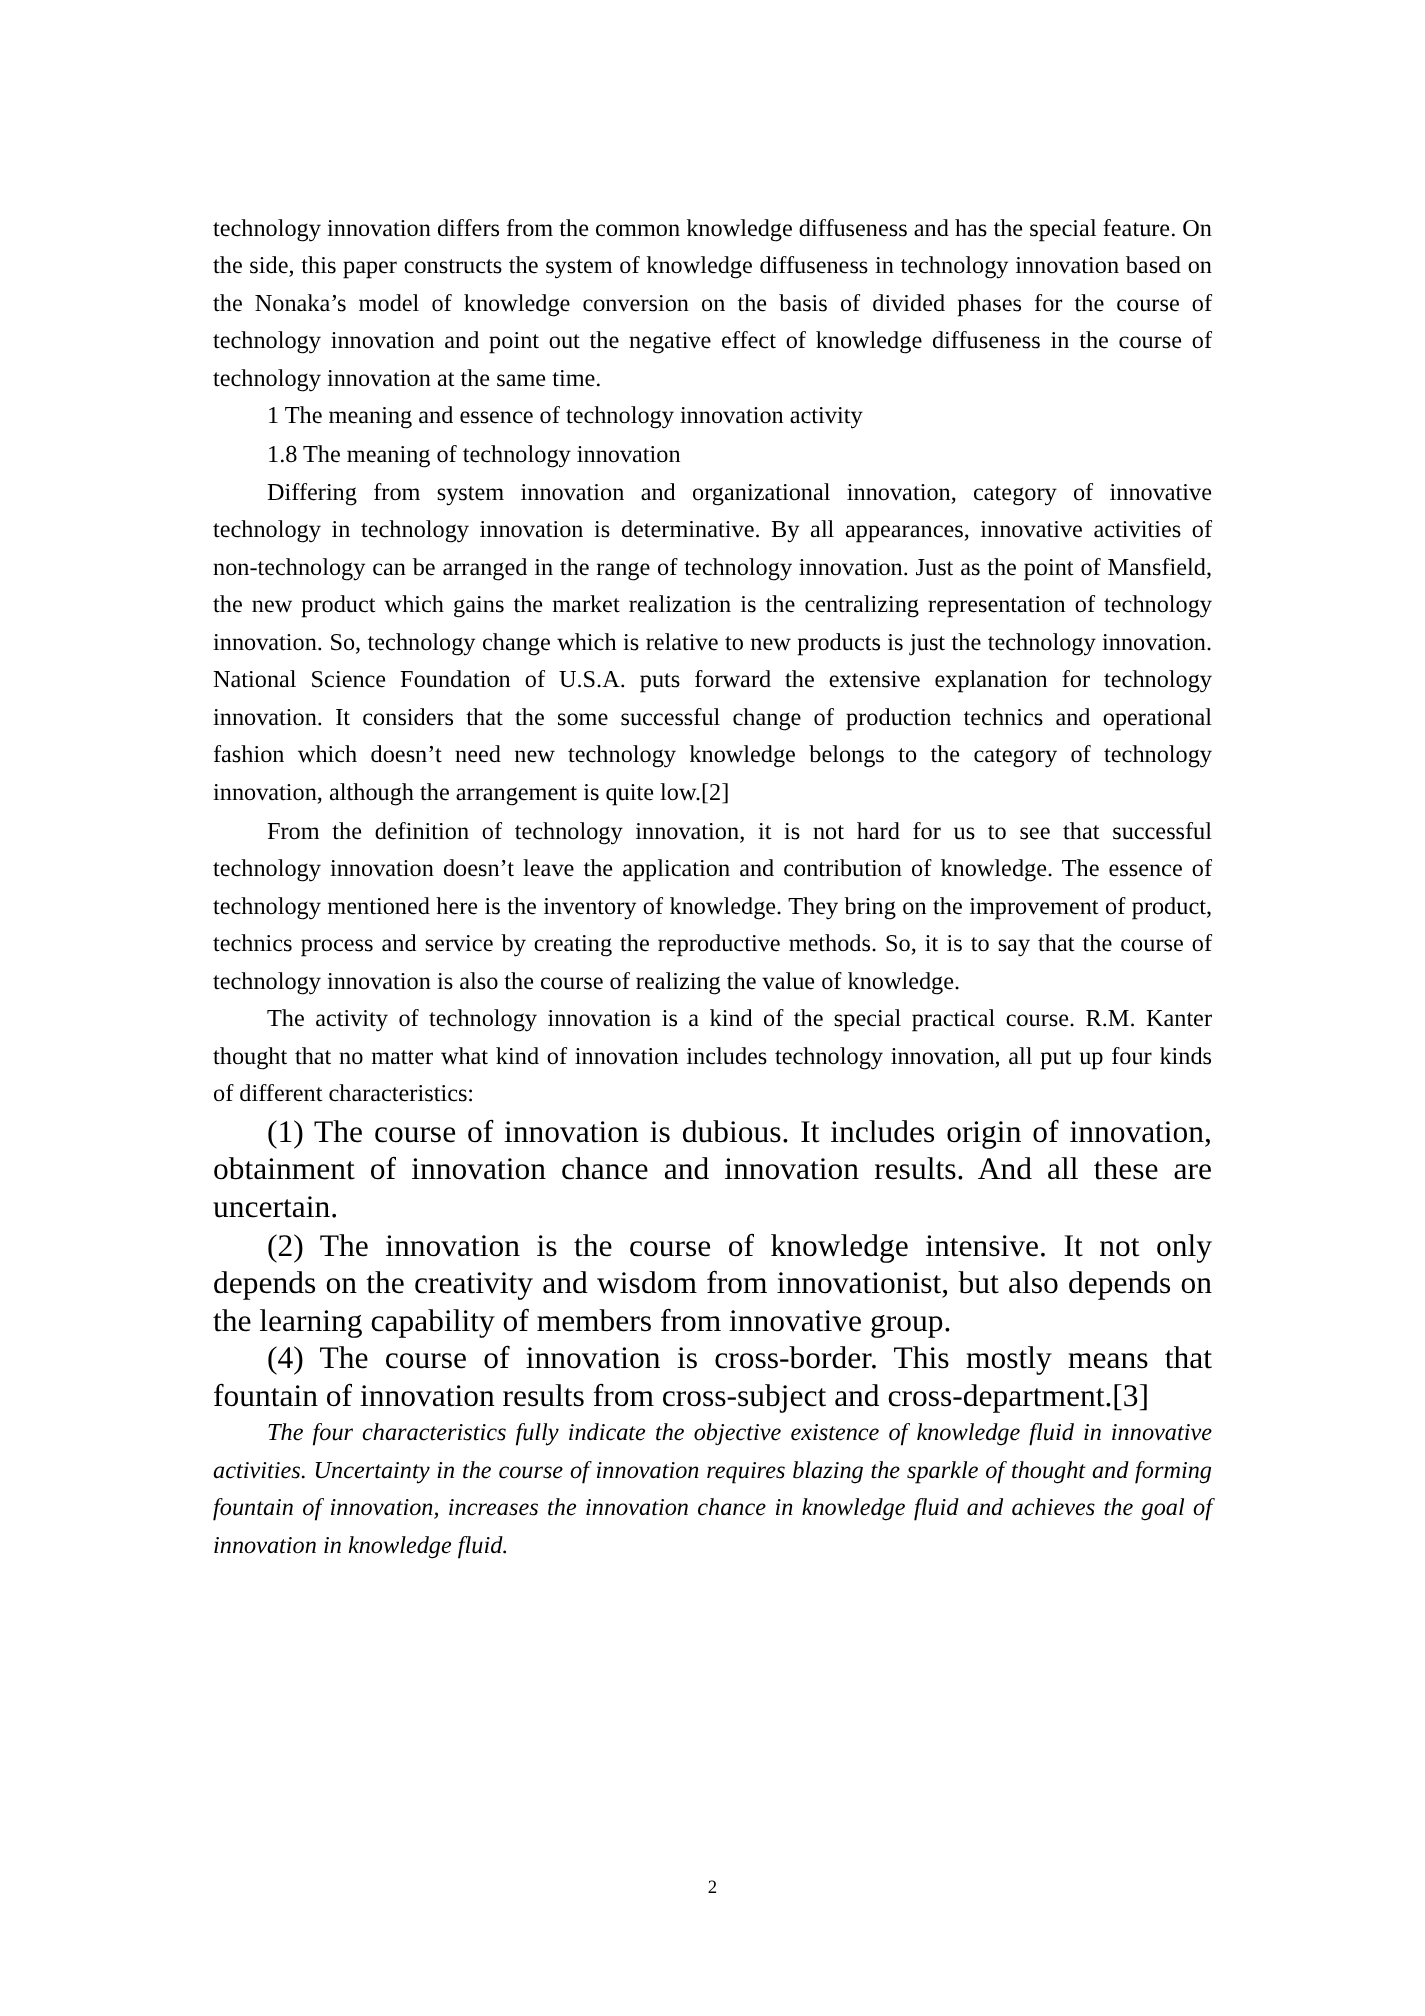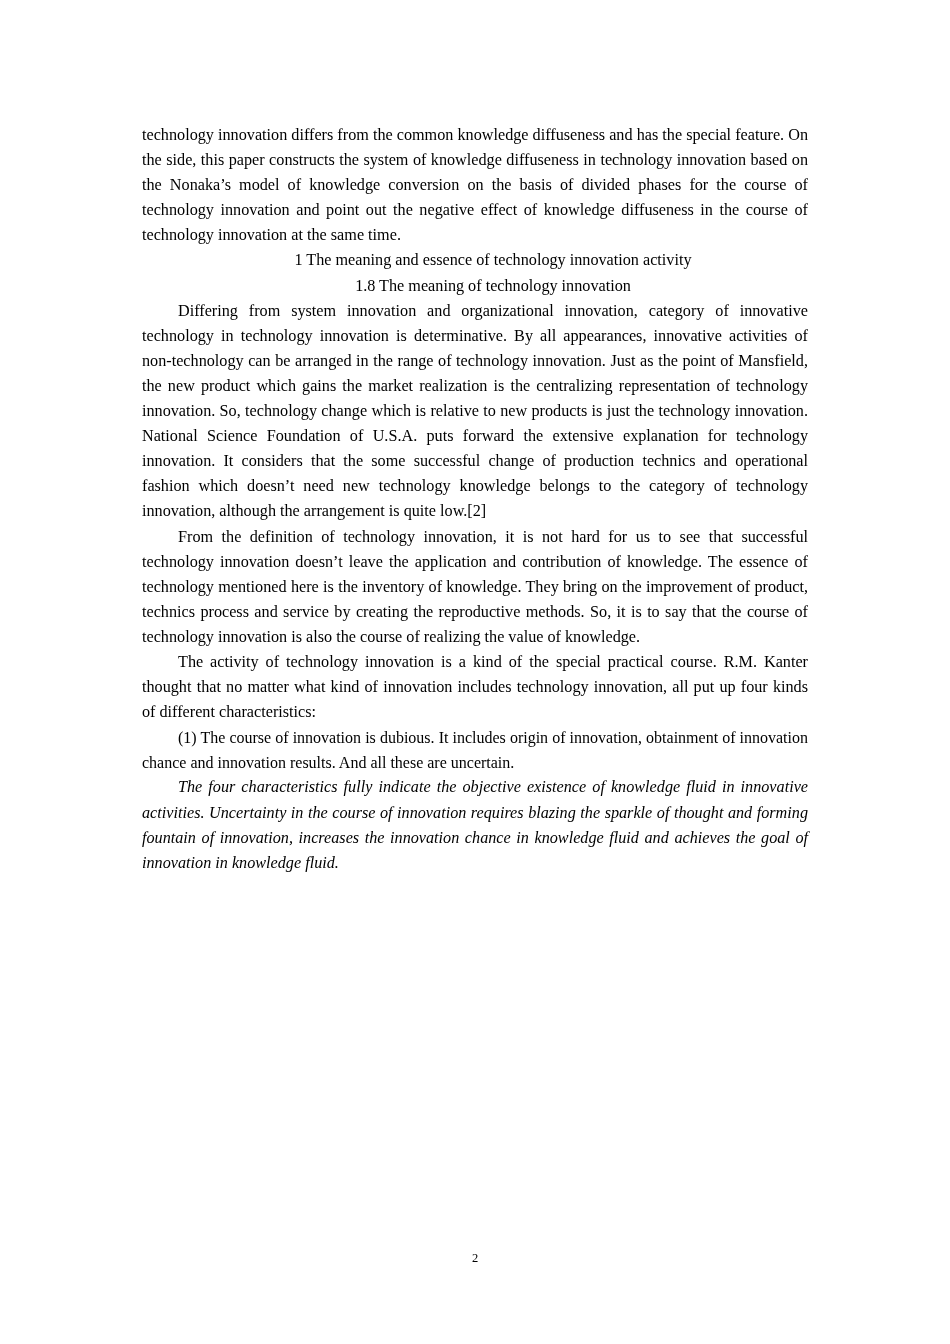--- a/index.html
+++ b/index.html
@@ -14,21 +14,21 @@
     width: 950px;
     height: 1344px;
     background: #ffffff;
     box-sizing: border-box;
     overflow: hidden;
   }
 
   .text-column {
     position: absolute;
     left: 142px;
-    top: 123px;
+    top: 140px;
     width: 666px;
   }
 
   .para {
     margin: 0;
     font-family: "Liberation Serif", "DejaVu Serif", serif;
     font-size: 16.2px;
     line-height: 25.1px;
     color: #000000;
     text-align: justify;
@@ -48,30 +48,30 @@
     text-indent: 36px;
   }
 
   
   .heading {
     margin: 0;
     font-family: "Liberation Serif", "DejaVu Serif", serif;
     font-size: 16.2px;
     line-height: 25.1px;
     color: #000000;
-    text-align: center;
+    text-align: left;
     text-indent: 36px;
     font-weight: normal;
   }
 
   
   .list-item {
     margin: 0;
     font-family: "Liberation Serif", "DejaVu Serif", serif;
-    font-size: 16px;
+    font-size: 21px;
     line-height: 25.1px;
     color: #000000;
     text-align: justify;
     text-justify: inter-word;
     text-indent: 36px;
   }
 
   
   .para:last-child,
   .list-item:last-child {
@@ -97,18 +97,20 @@
 <div class="page">
 
   <div class="text-column" id="text-column">
       <div class="para continuation">technology innovation differs from the common knowledge diffuseness and has the special feature. On the side, this paper constructs the system of knowledge diffuseness in technology innovation based on the Nonaka’s model of knowledge conversion on the basis of divided phases for the course of technology innovation and point out the negative effect of knowledge diffuseness in the course of technology innovation at the same time.</div>
       <div class="heading">1 The meaning and essence of technology innovation activity</div>
       <div class="heading">1.8 The meaning of technology innovation</div>
       <div class="para indented">Differing from system innovation and organizational innovation, category of innovative technology in technology innovation is determinative. By all appearances, innovative activities of non-technology can be arranged in the range of technology innovation. Just as the point of Mansfield, the new product which gains the market realization is the centralizing representation of technology innovation. So, technology change which is relative to new products is just the technology innovation. National Science Foundation of U.S.A. puts forward the extensive explanation for technology innovation. It considers that the some successful change of production technics and operational fashion which doesn’t need new technology knowledge belongs to the category of technology innovation, although the arrangement is quite low.[2]</div>
       <div class="para indented">From the definition of technology innovation, it is not hard for us to see that successful technology innovation doesn’t leave the application and contribution of knowledge. The essence of technology mentioned here is the inventory of knowledge. They bring on the improvement of product, technics process and service by creating the reproductive methods. So, it is to say that the course of technology innovation is also the course of realizing the value of knowledge.</div>
       <div class="para indented">The activity of technology innovation is a kind of the special practical course. R.M. Kanter thought that no matter what kind of innovation includes technology innovation, all put up four kinds of different characteristics:</div>
       <div class="list-item">(1) The course of innovation is dubious. It includes origin of innovation, obtainment of innovation chance and innovation results. And all these are uncertain.</div>
+      <div class="list-item">(2) The innovation is the course of knowledge intensive. It not only depends on the creativity and wisdom from innovationist, but also depends on the learning capability of members from innovative group.</div>
+      <div class="list-item">(4) The course of innovation is cross-border. This mostly means that fountain of innovation results from cross-subject and cross-department.[3]</div>
       <div class="para indented">The four characteristics fully indicate the objective existence of knowledge fluid in innovative activities. Uncertainty in the course of innovation requires blazing the sparkle of thought and forming fountain of innovation, increases the innovation chance in knowledge fluid and achieves the goal of innovation in knowledge fluid.</div>
     </div>
 
   <div class="page-number">2</div>
 
 </div>
 
 </body></html>

